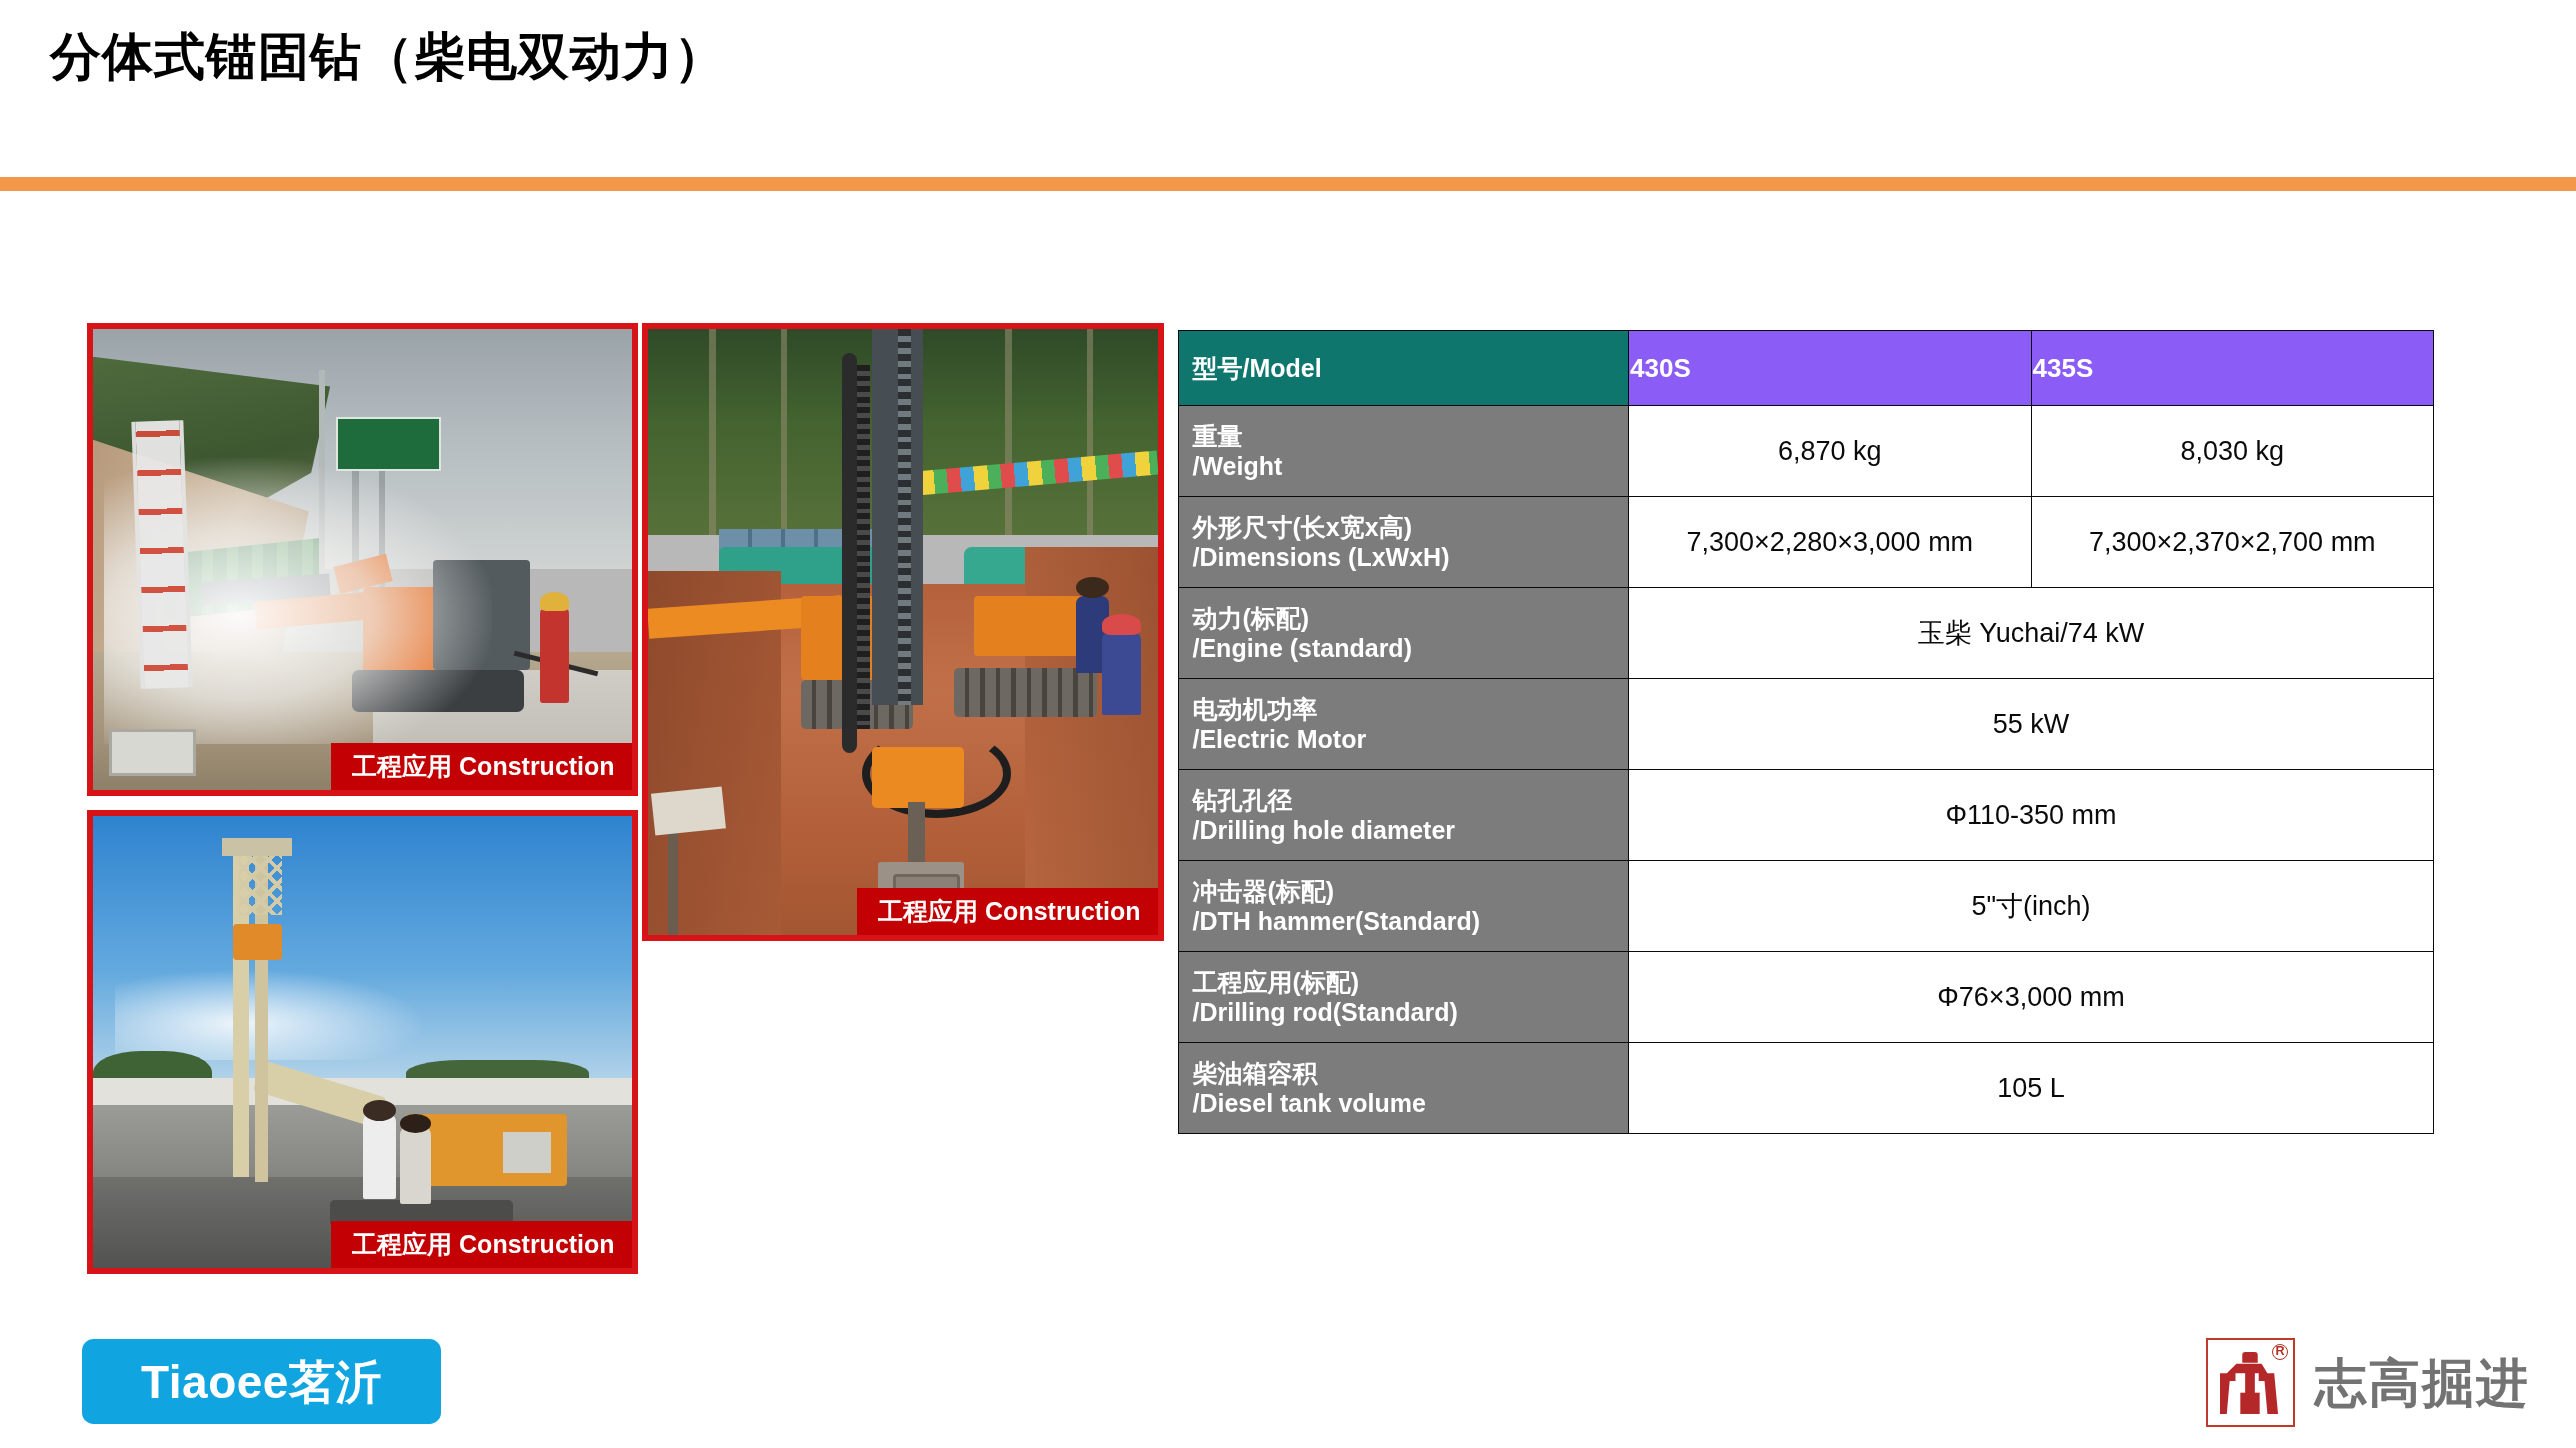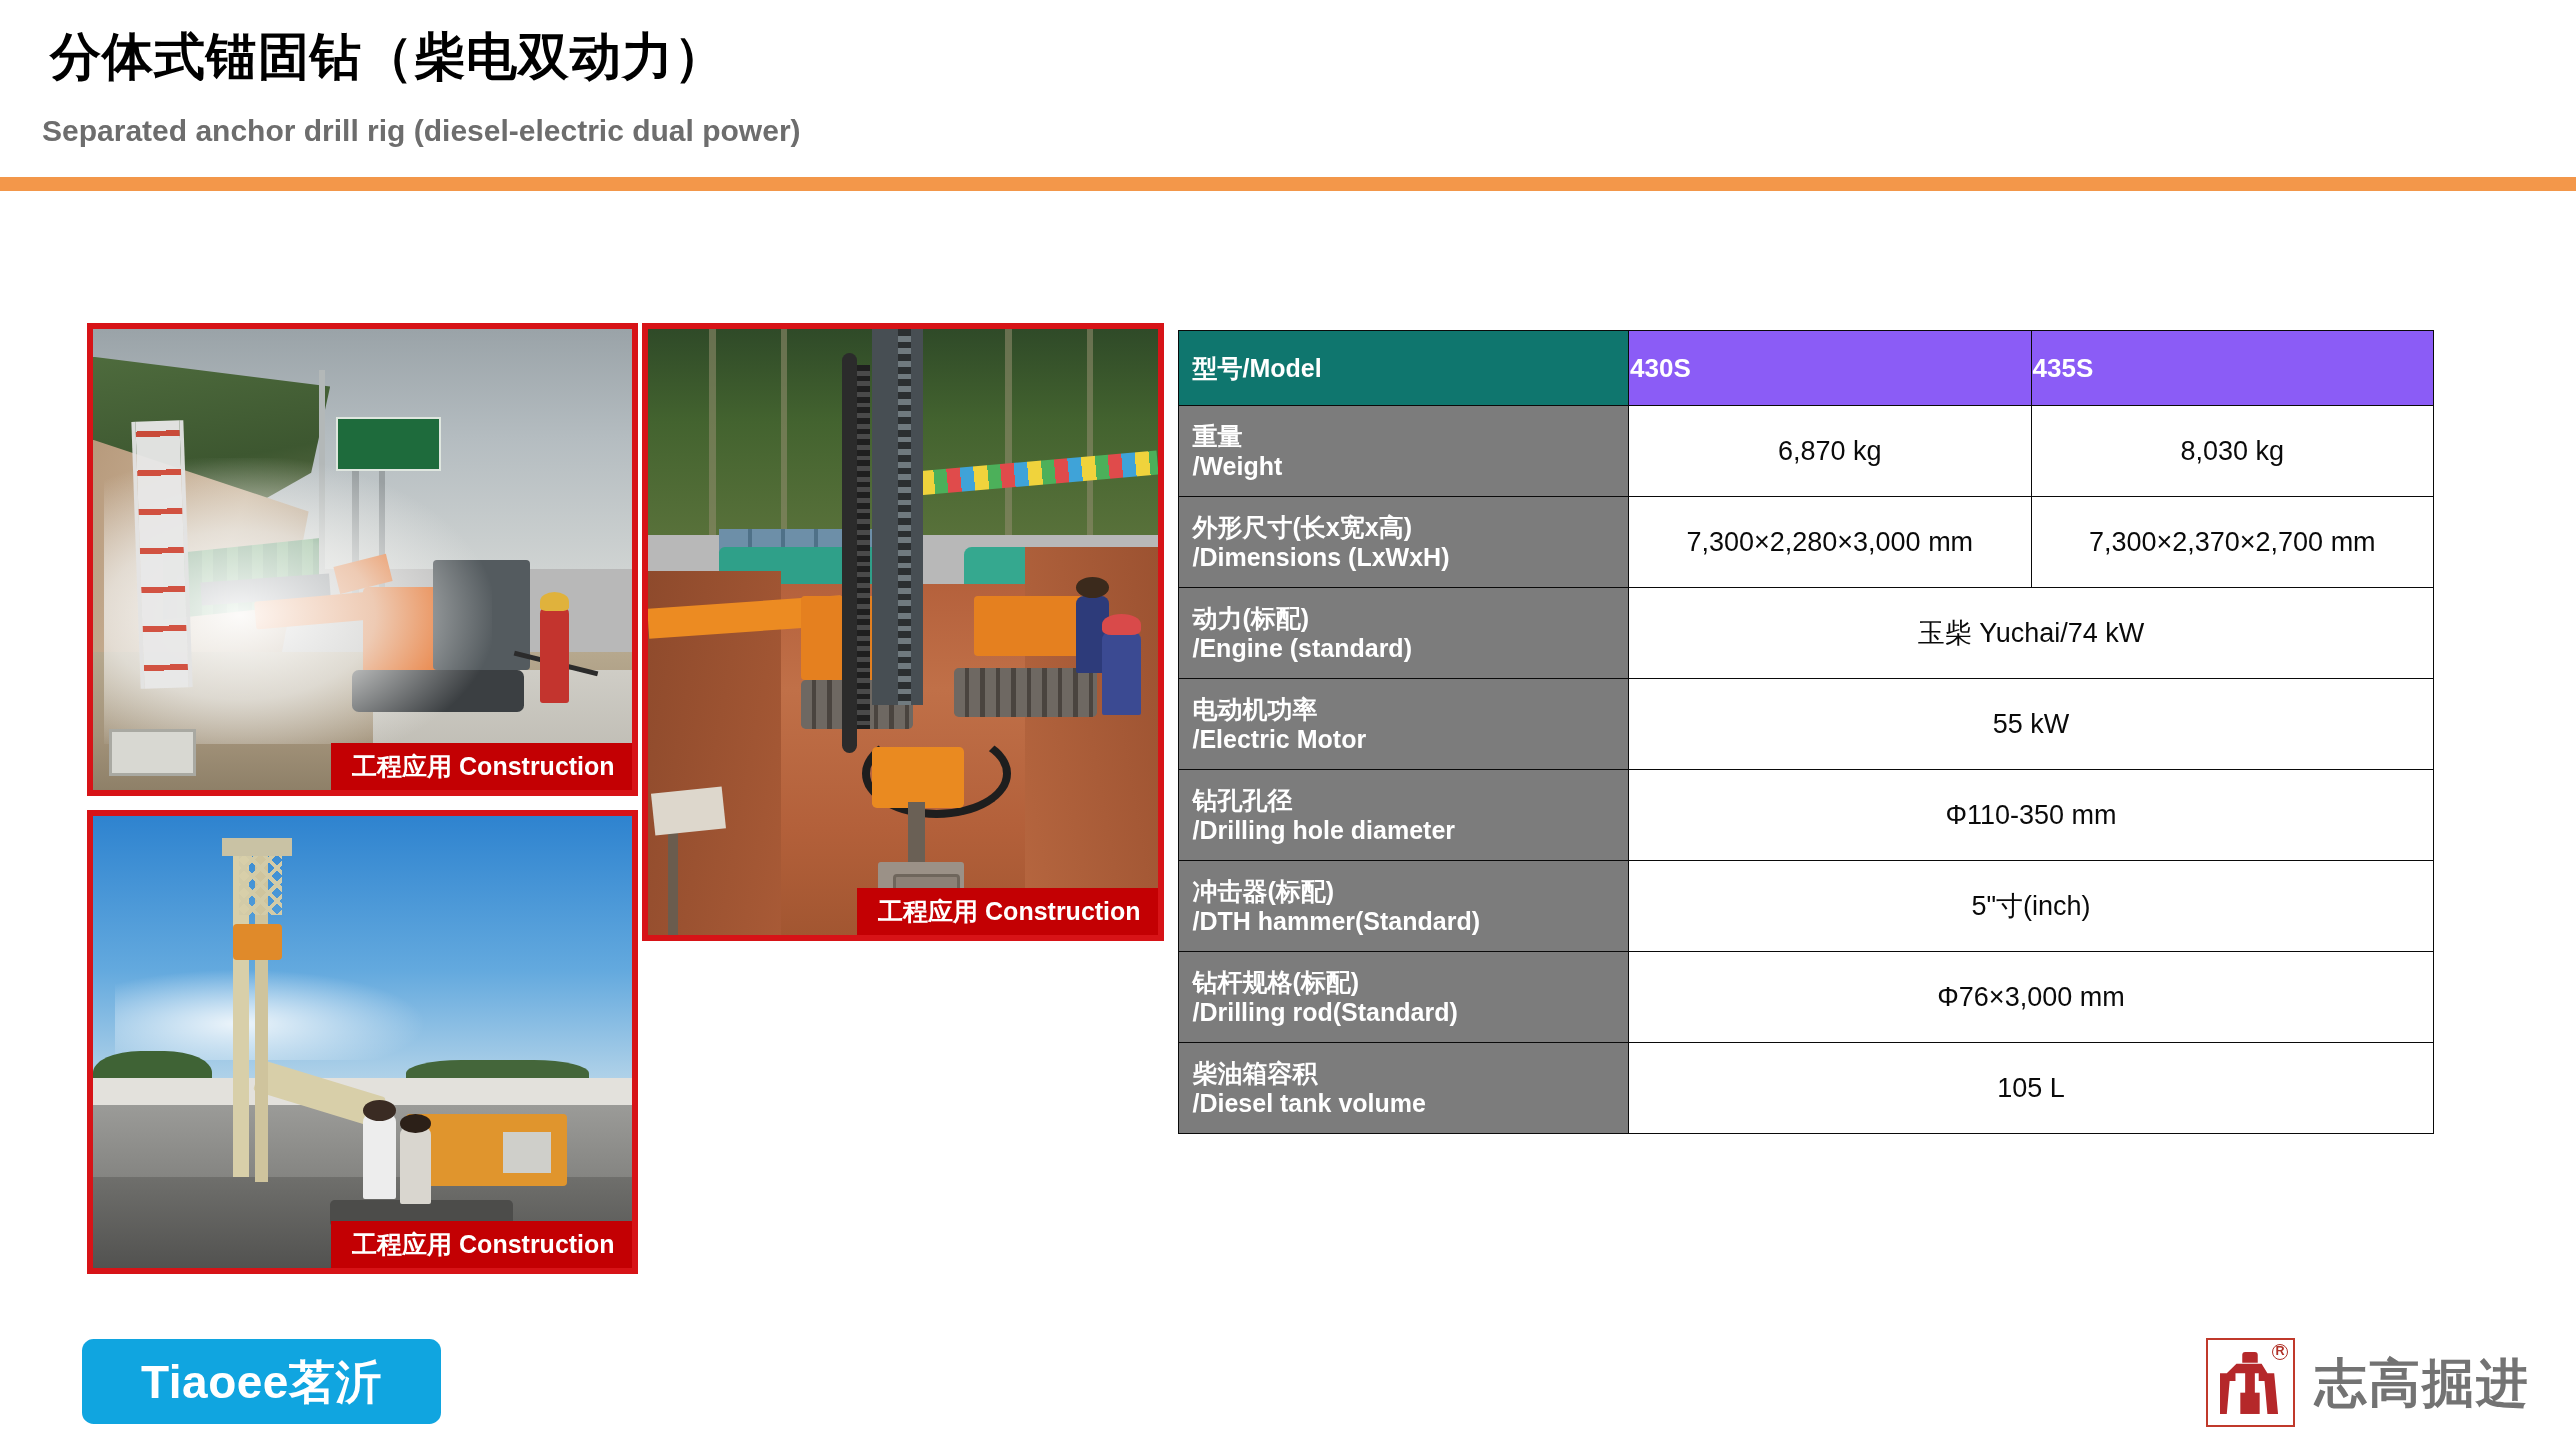--- a/index.html
+++ b/index.html
@@ -323,21 +323,20 @@
     letter-spacing: 1.9px;
     line-height: 1;
     white-space: nowrap;
   }
 </style>
 </head>
 <body>
 
 <div class="header">
   <div class="title-cn">分体式锚固钻（柴电双动力）</div>
-  <div class="title-en">Separated anchor drill rig (diesel-electric dual power)</div>
 </div>
 <div class="orange-rule"></div>
 
 <div class="photo-col-left">
 
   <div class="photo-frame photo-a">
     <div class="scene">
       <div class="layer a-sky"></div>
       <div class="layer a-trees"></div>
       <div class="layer a-cut"></div>
@@ -484,21 +483,21 @@
     <tr class="row-h">
       <td class="lbl">
         <span class="l1">冲击器(标配)</span>
         <span class="l2">/DTH hammer(Standard)</span>
       </td>
       <td class="val" colspan="2">5"寸(inch)</td>
     </tr>
 
     <tr class="row-h">
       <td class="lbl">
-        <span class="l1">钻杆规格(标配)</span>
+        <span class="l1">工程应用(标配)</span>
         <span class="l2">/Drilling rod(Standard)</span>
       </td>
       <td class="val" colspan="2">Φ76×3,000 mm</td>
     </tr>
 
     <tr class="row-h">
       <td class="lbl">
         <span class="l1">柴油箱容积</span>
         <span class="l2">/Diesel tank volume</span>
       </td>

